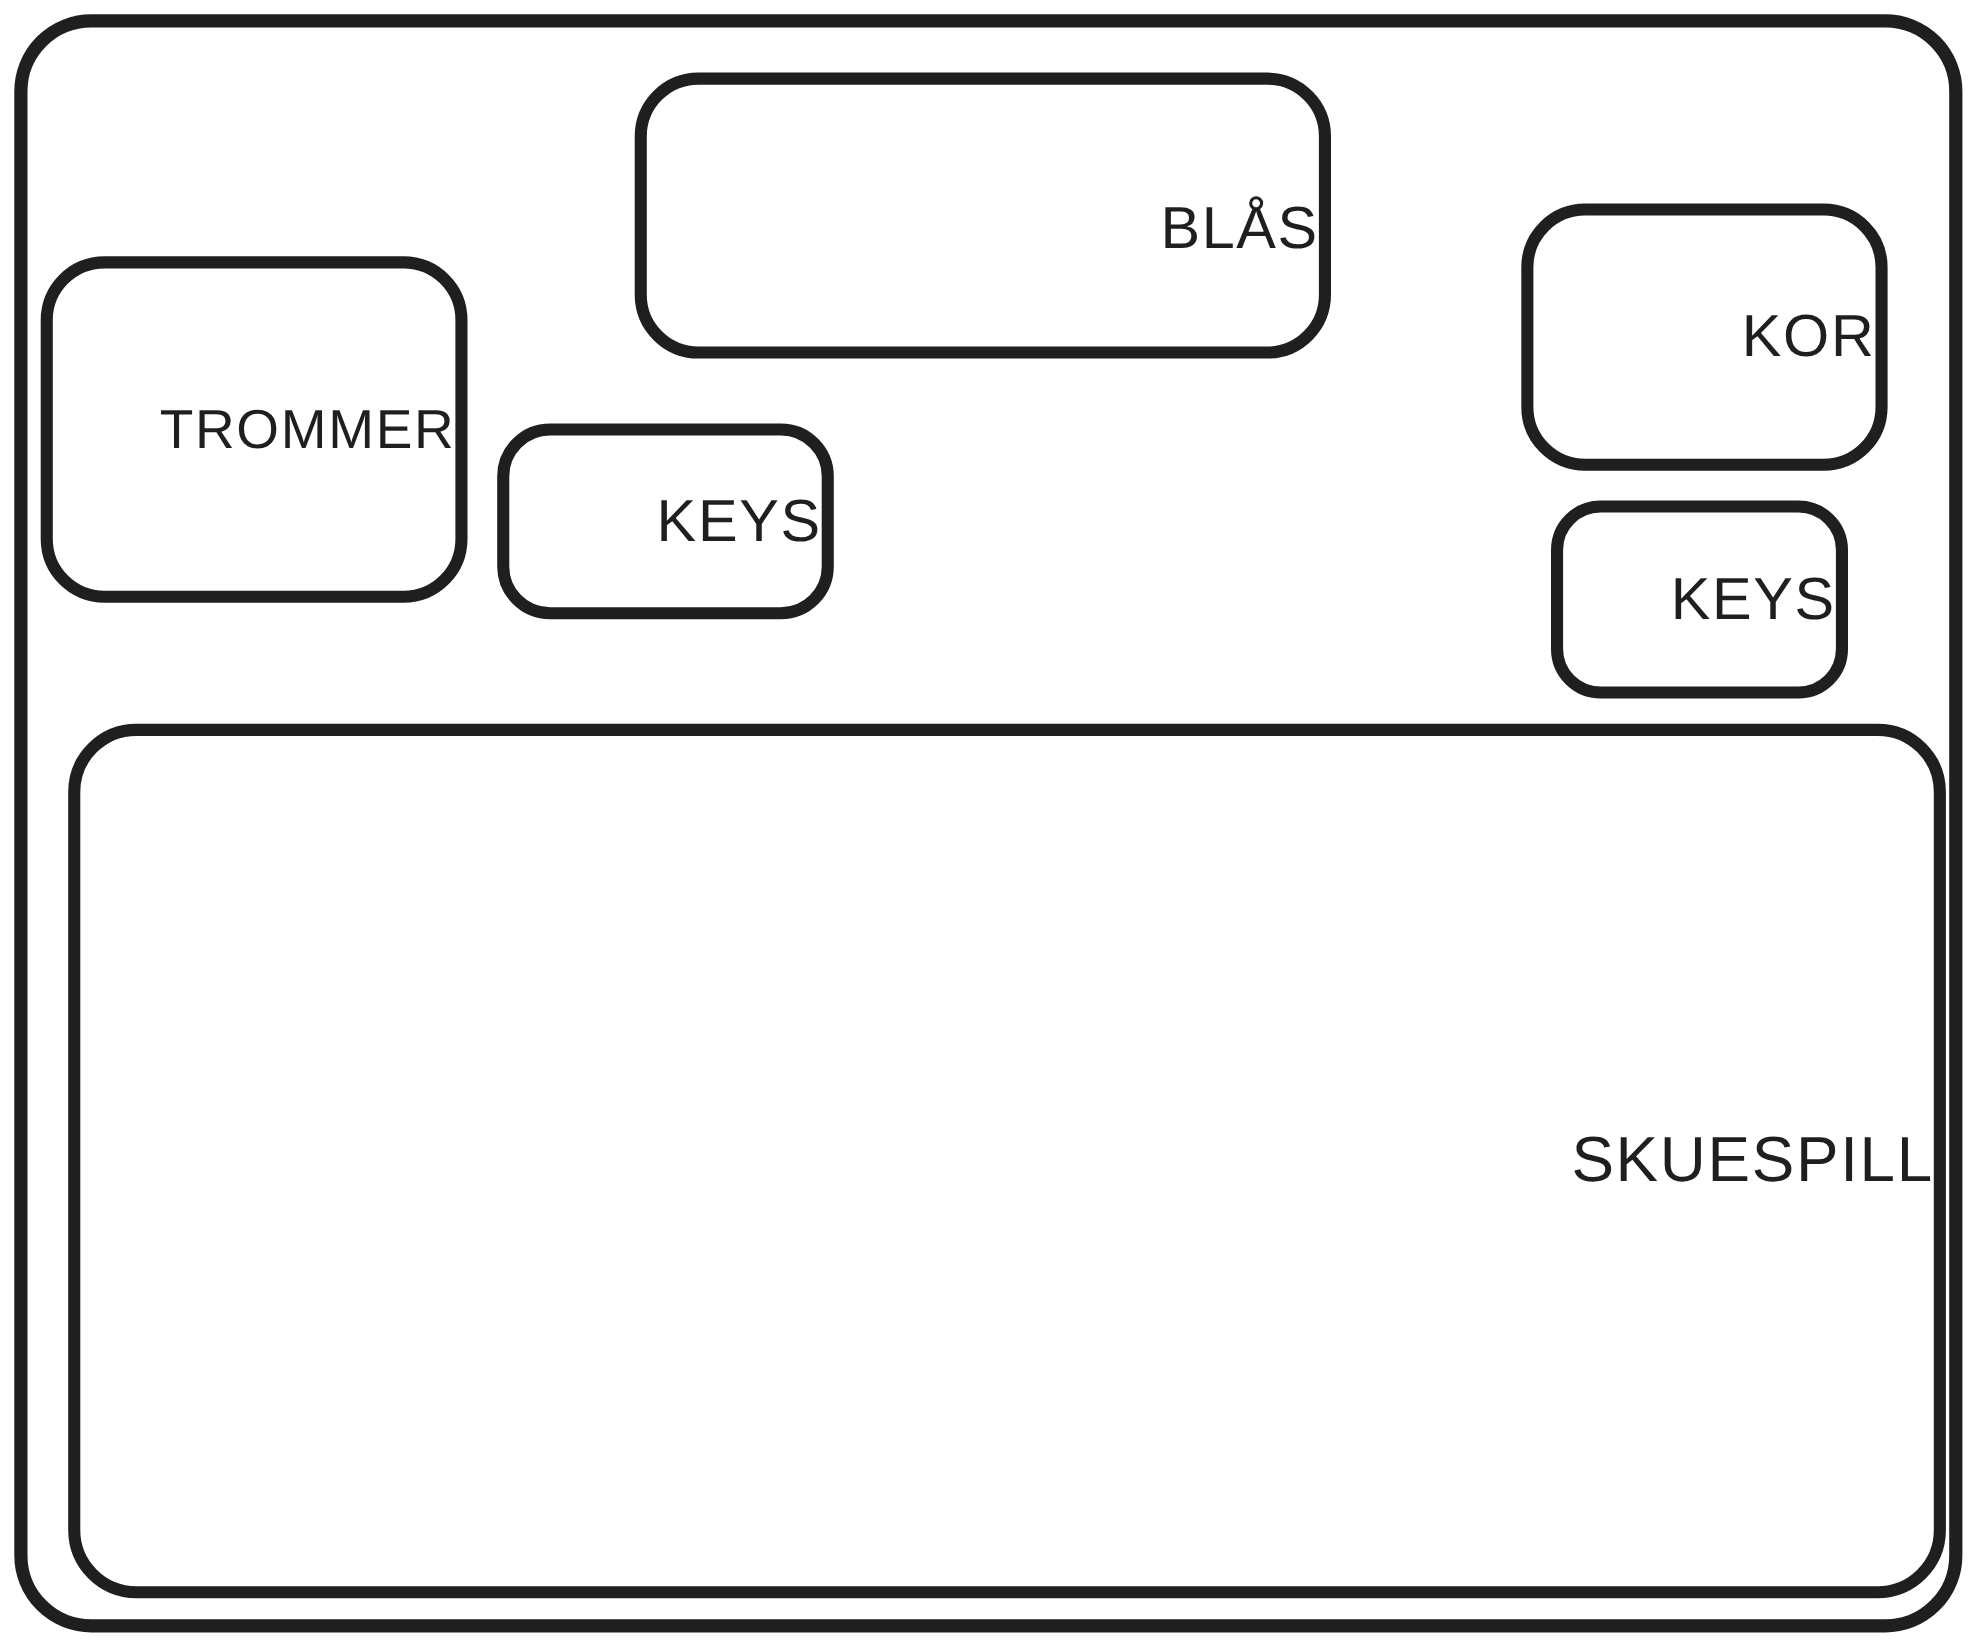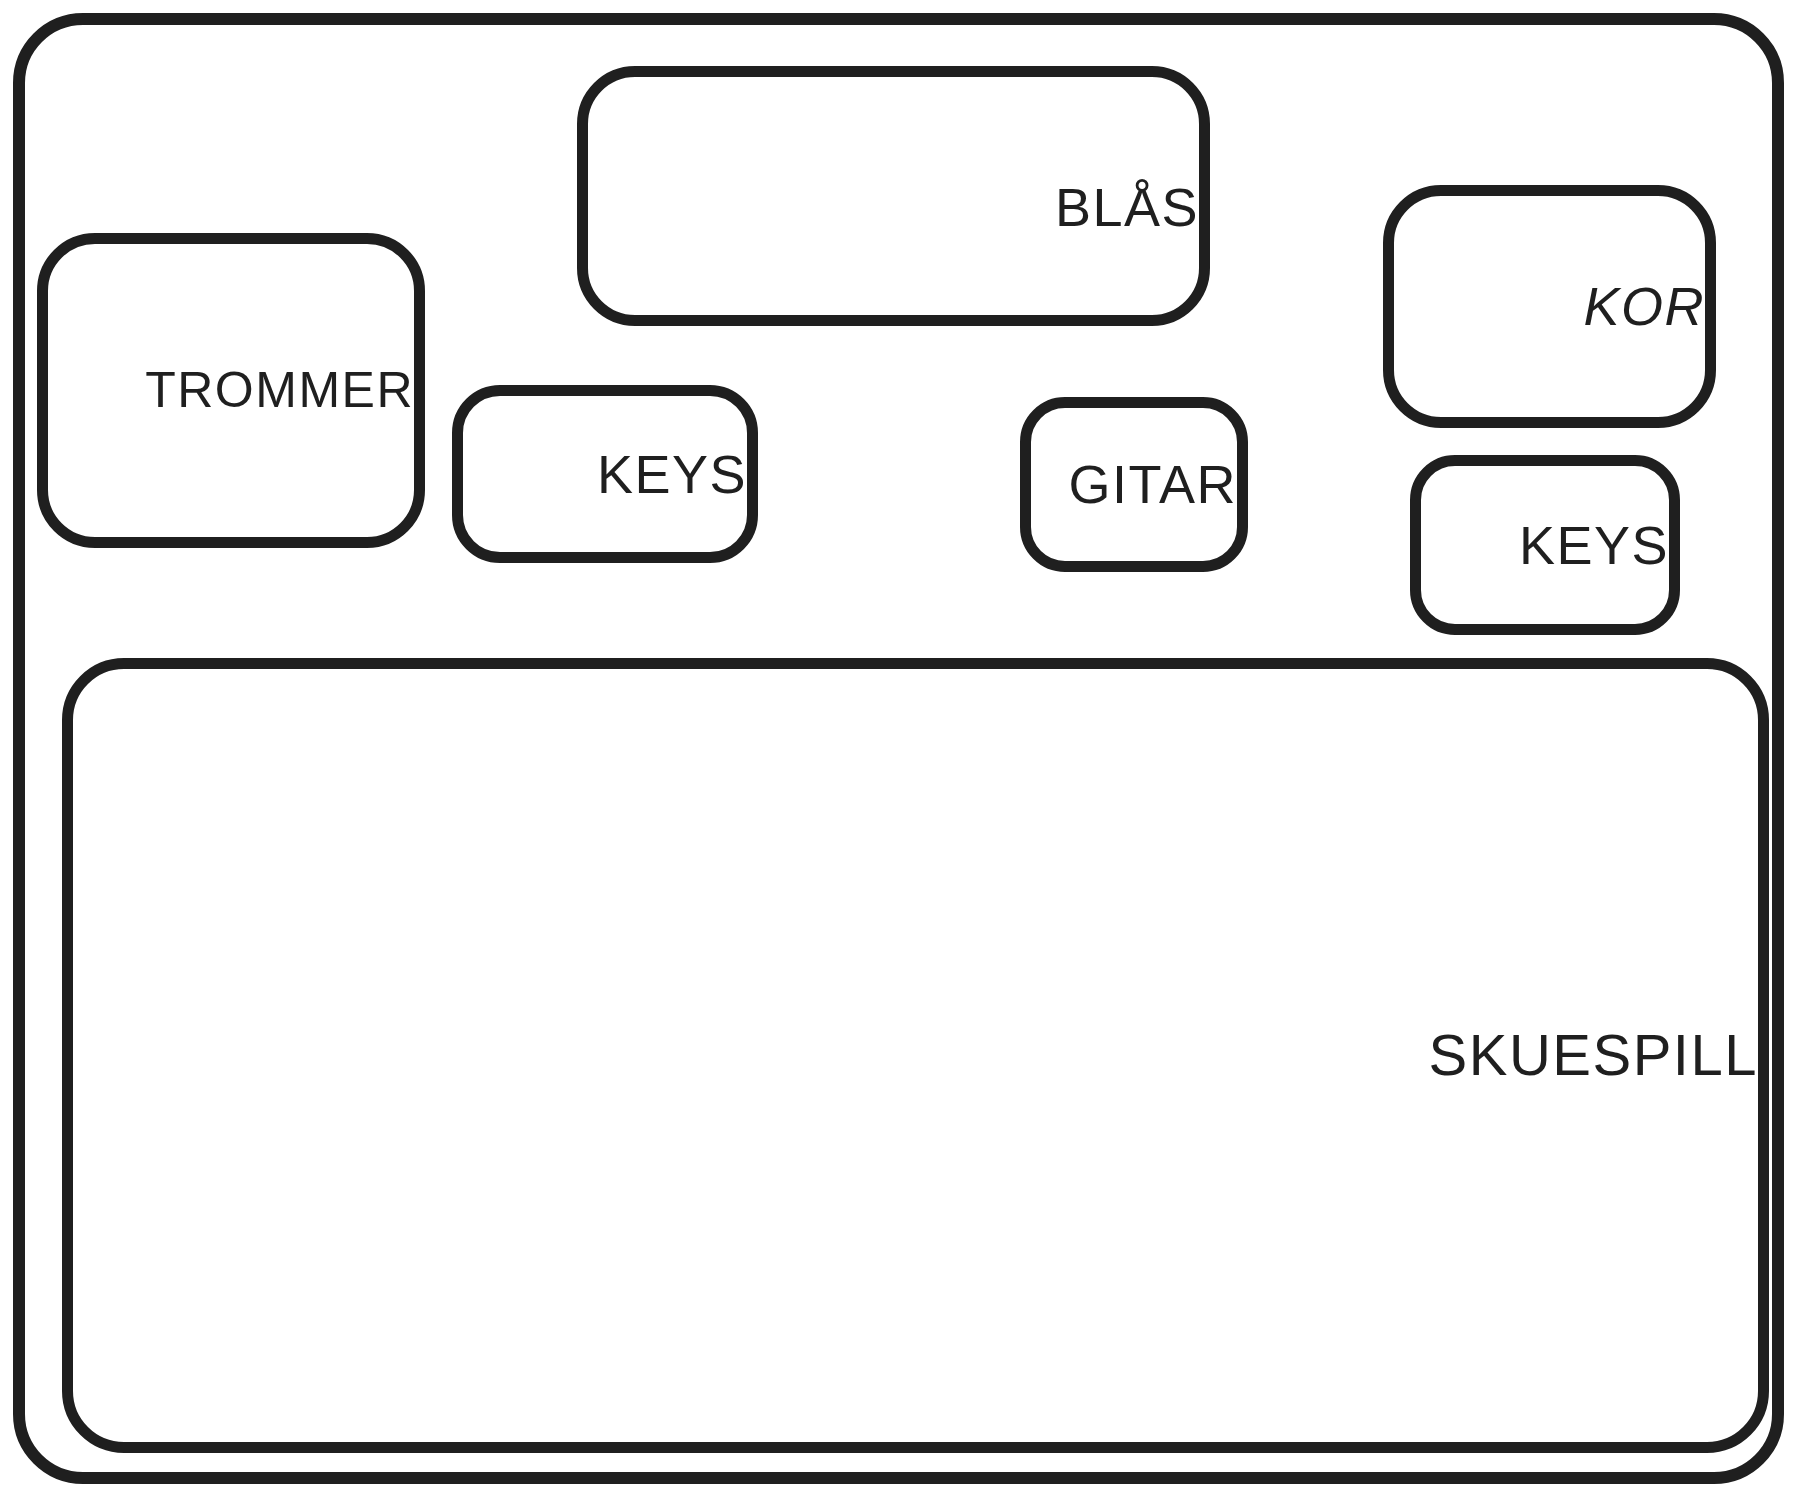--- a/index.html
+++ b/index.html
@@ -58,21 +58,20 @@
     left: 452px; top: 385px; width: 306px; height: 178px;
     border-radius: 48px;
   }
   .zone-gitar {
     left: 1020px; top: 397px; width: 228px; height: 175px;
     border-radius: 45px;
   }
   .zone-kor {
     left: 1383px; top: 185px; width: 333px; height: 243px;
     border-radius: 58px;
-    font-style: italic;
   }
   .zone-keys-right {
     left: 1410px; top: 455px; width: 270px; height: 180px;
     border-radius: 45px;
   }
   .zone-skuespill {
     left: 62px; top: 658px; width: 1707px; height: 795px;
     border-radius: 62px;
     font-size: 58px;
   }
@@ -92,23 +91,20 @@
   </div>
 
   <div class="zone zone-trommer">
     <span class="zone-label">TROMMER</span>
   </div>
 
   <div class="zone zone-keys-left">
     <span class="zone-label">KEYS</span>
   </div>
 
-  <div class="zone zone-gitar">
-    <span class="zone-label">GITAR</span>
-  </div>
 
   <div class="zone zone-kor">
     <span class="zone-label">KOR</span>
   </div>
 
   <div class="zone zone-keys-right">
     <span class="zone-label">KEYS</span>
   </div>
 
   <div class="zone zone-skuespill">

